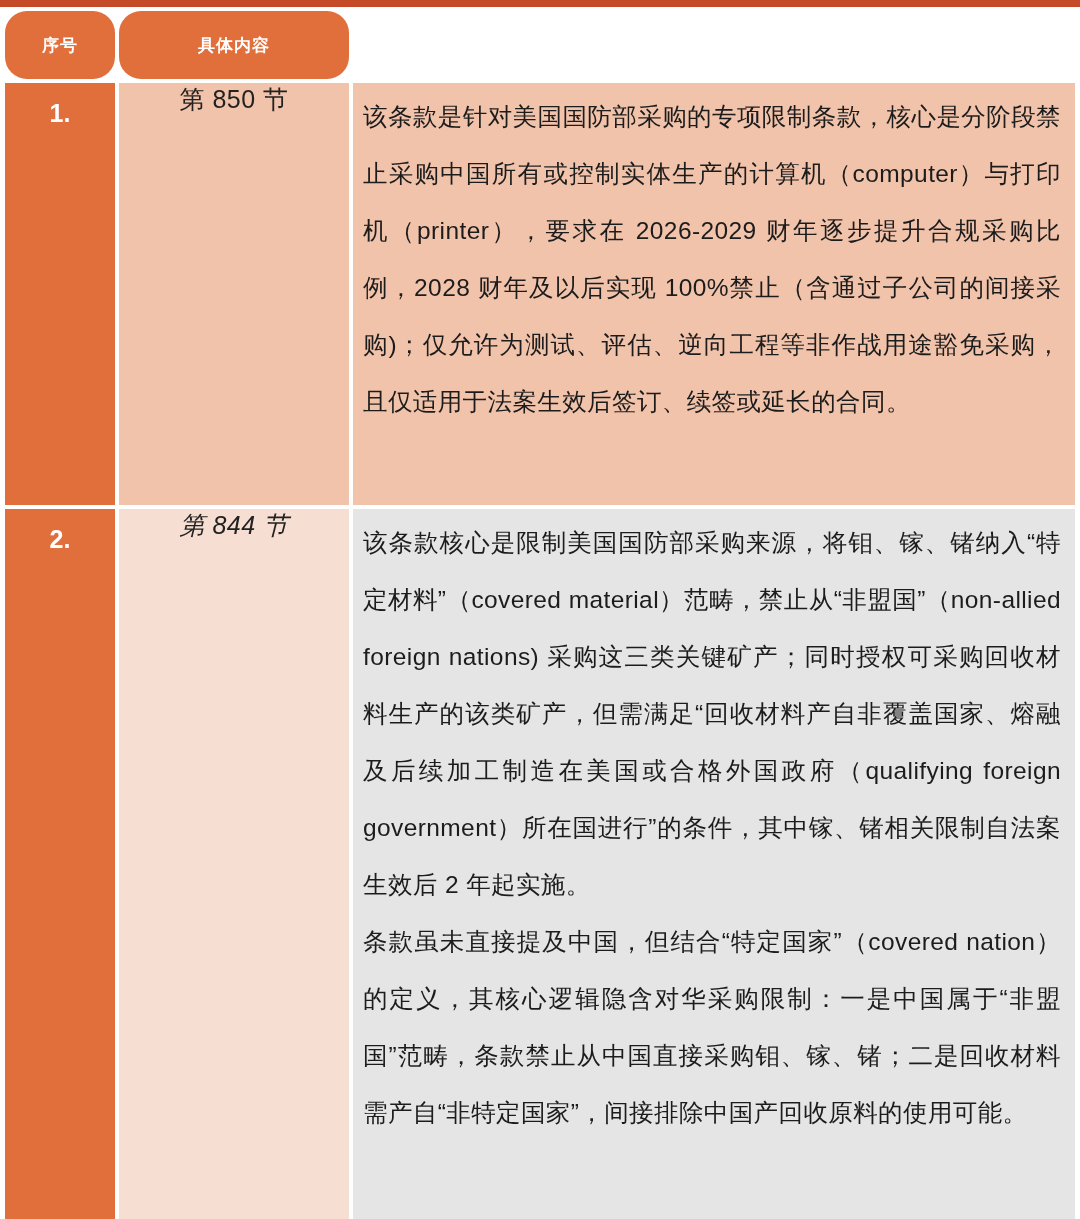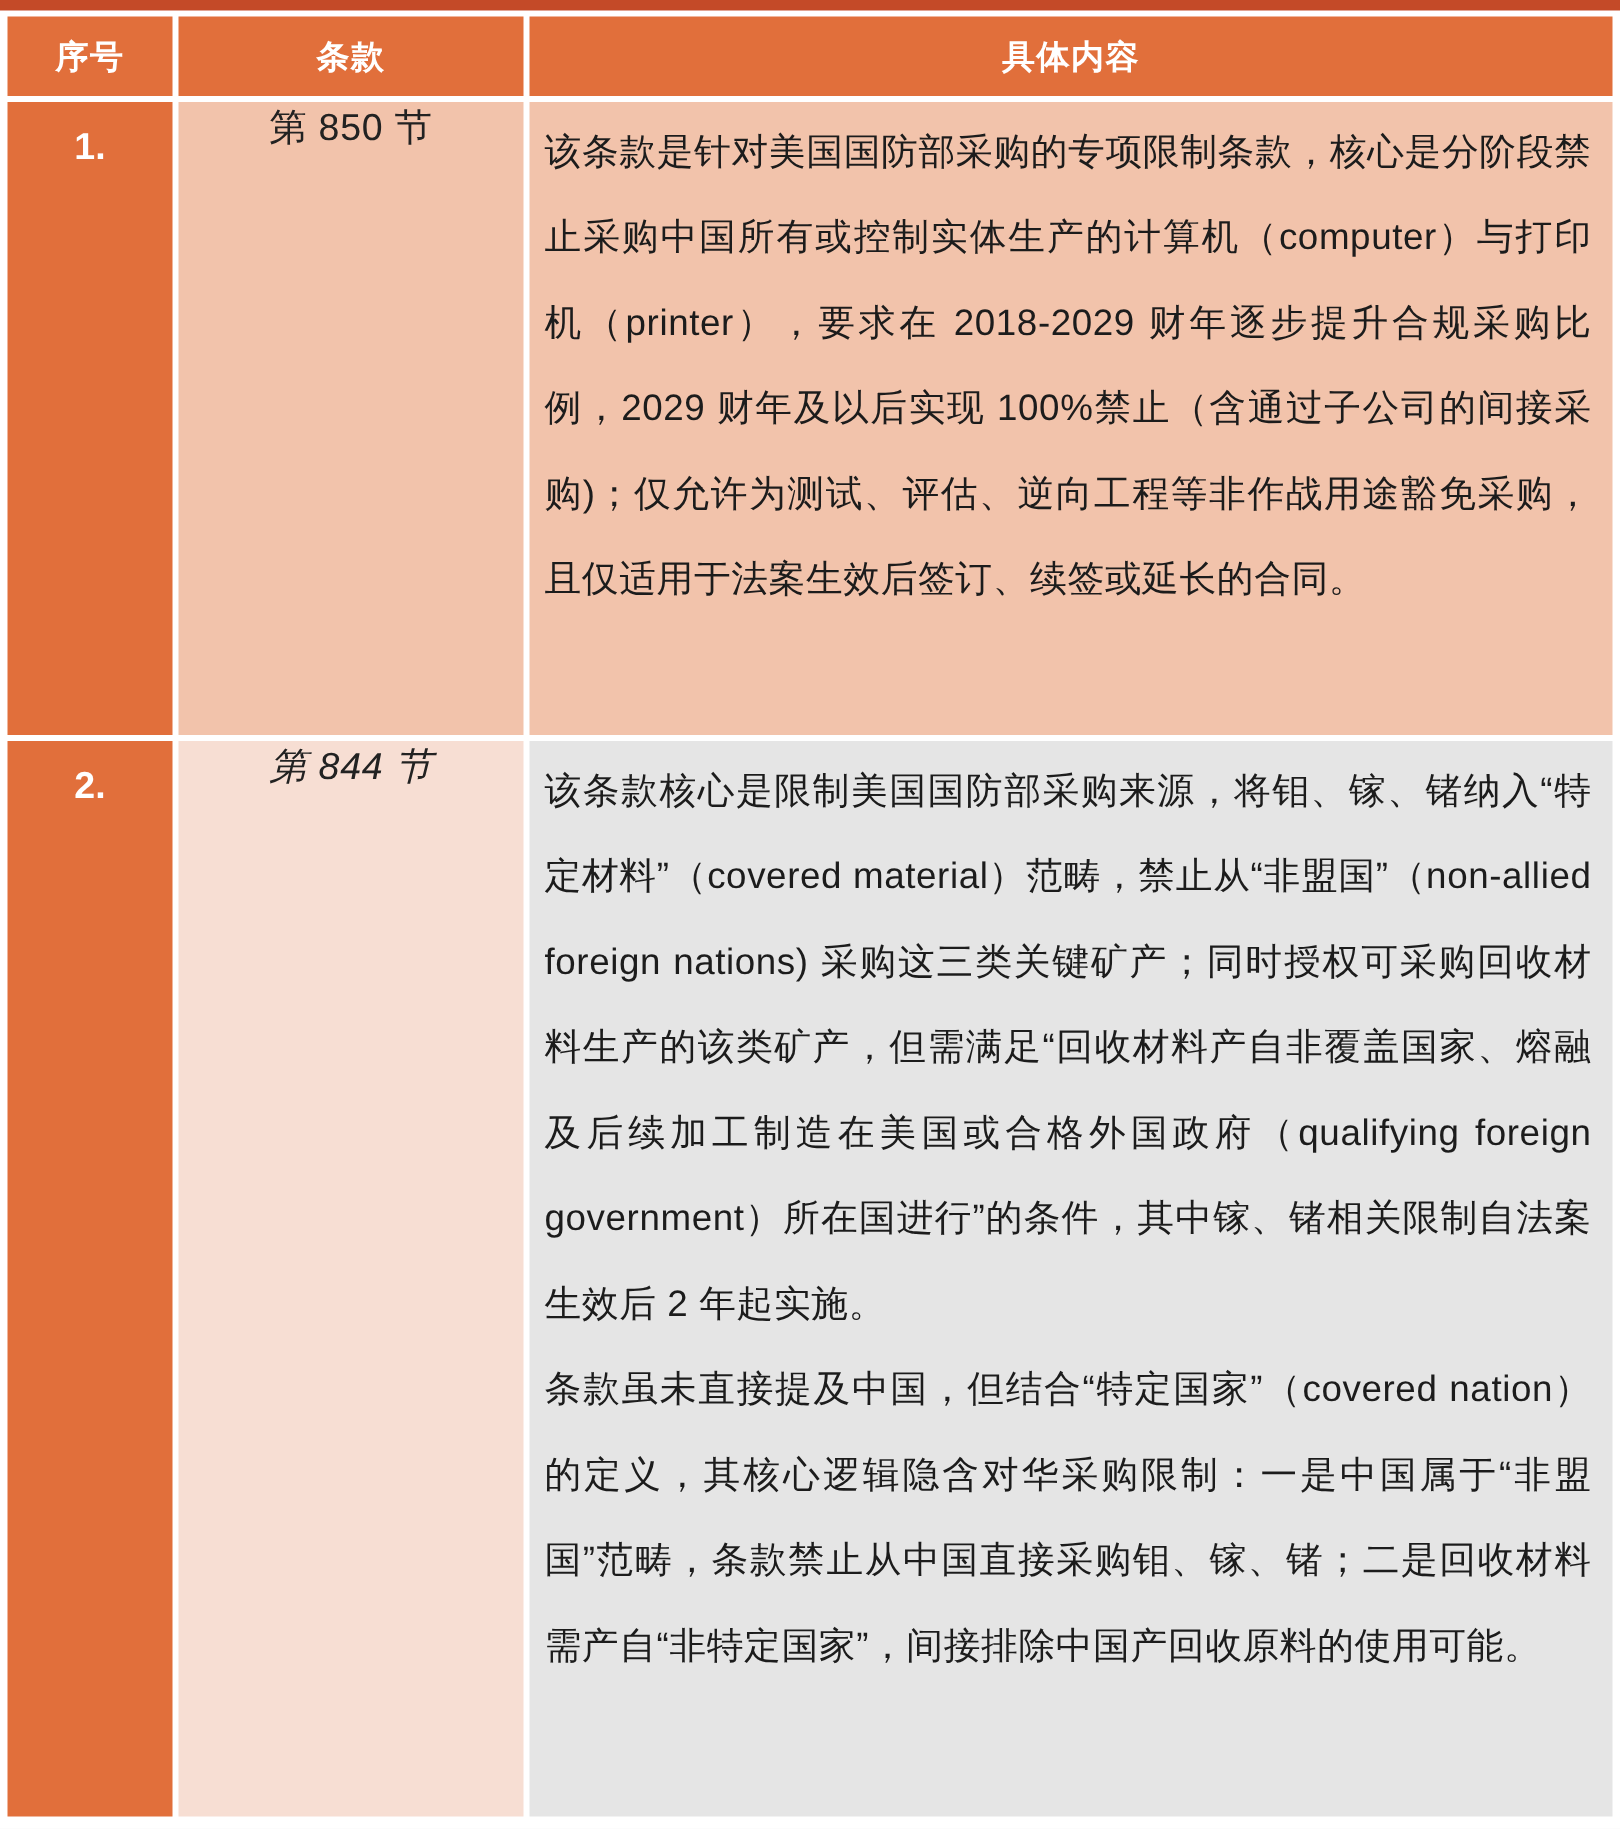--- a/index.html
+++ b/index.html
@@ -31,28 +31,29 @@
     grid-template-columns:110px 230px 1fr;
     column-gap:4px;
     margin-bottom:4px;
   }
   .row:last-child{margin-bottom:0;}
   .cell{
     box-sizing:border-box;
   }
   
   .hrow .cell{
-    height:53px;
+    height:68px;
     display:flex;
     align-items:center;
     justify-content:center;
     color:#ffffff;
     font-weight:bold;
-    font-size:22px;
+    font-size:17px;
     letter-spacing:1px;
+    border-radius:22px;
   }
   
   .brow{min-height:422px;}
   .brow.r2{min-height:717px;}
   .idx-cell{
     color:#ffffff;
     font-size:25px;
     font-weight:600;
     text-align:center;
     padding-top:16px;
@@ -78,29 +79,28 @@
 </head>
 <body>
 
 <div class="sheet">
   <div class="accent-bar" style="background: rgb(196, 74, 40);"></div>
 
   <div class="tbl">
 
     <div class="row hrow">
       <div class="cell" style="background: rgb(225, 111, 59);">序号</div>
-      <div class="cell" style="background: rgb(225, 111, 59);">条款</div>
       <div class="cell" style="background: rgb(225, 111, 59);">具体内容</div>
     </div>
 
     <div class="row brow r1">
       <div class="cell idx-cell" style="background: rgb(225, 111, 59);">1.</div>
       <div class="cell clause-cell" style="background: rgb(242, 195, 171);">第 850 节</div>
       <div class="cell content-cell" style="background: rgb(242, 195, 171);">
-        <p>该条款是针对美国国防部采购的专项限制条款，核心是分阶段禁止采购中国所有或控制实体生产的计算机（computer）与打印机（printer），要求在 2018-2029 财年逐步提升合规采购比例，2029 财年及以后实现 100%禁止（含通过子公司的间接采购)；仅允许为测试、评估、逆向工程等非作战用途豁免采购，且仅适用于法案生效后签订、续签或延长的合同。</p>
+        <p>该条款是针对美国国防部采购的专项限制条款，核心是分阶段禁止采购中国所有或控制实体生产的计算机（computer）与打印机（printer），要求在 2026-2029 财年逐步提升合规采购比例，2028 财年及以后实现 100%禁止（含通过子公司的间接采购)；仅允许为测试、评估、逆向工程等非作战用途豁免采购，且仅适用于法案生效后签订、续签或延长的合同。</p>
       </div>
     </div>
 
     <div class="row brow r2">
       <div class="cell idx-cell" style="background: rgb(225, 111, 59);">2.</div>
       <div class="cell clause-cell" style="background: rgb(247, 222, 211); font-style: italic;">第 844 节</div>
       <div class="cell content-cell" style="background: #e5e5e5;">
         <p>该条款核心是限制美国国防部采购来源，将钼、镓、锗纳入“特定材料”（covered material）范畴，禁止从“非盟国”（non-allied foreign nations) 采购这三类关键矿产；同时授权可采购回收材料生产的该类矿产，但需满足“回收材料产自非覆盖国家、熔融及后续加工制造在美国或合格外国政府（qualifying foreign government）所在国进行”的条件，其中镓、锗相关限制自法案生效后 2 年起实施。</p>
         <p>条款虽未直接提及中国，但结合“特定国家”（covered nation）的定义，其核心逻辑隐含对华采购限制：一是中国属于“非盟国”范畴，条款禁止从中国直接采购钼、镓、锗；二是回收材料需产自“非特定国家”，间接排除中国产回收原料的使用可能。</p>
       </div>

